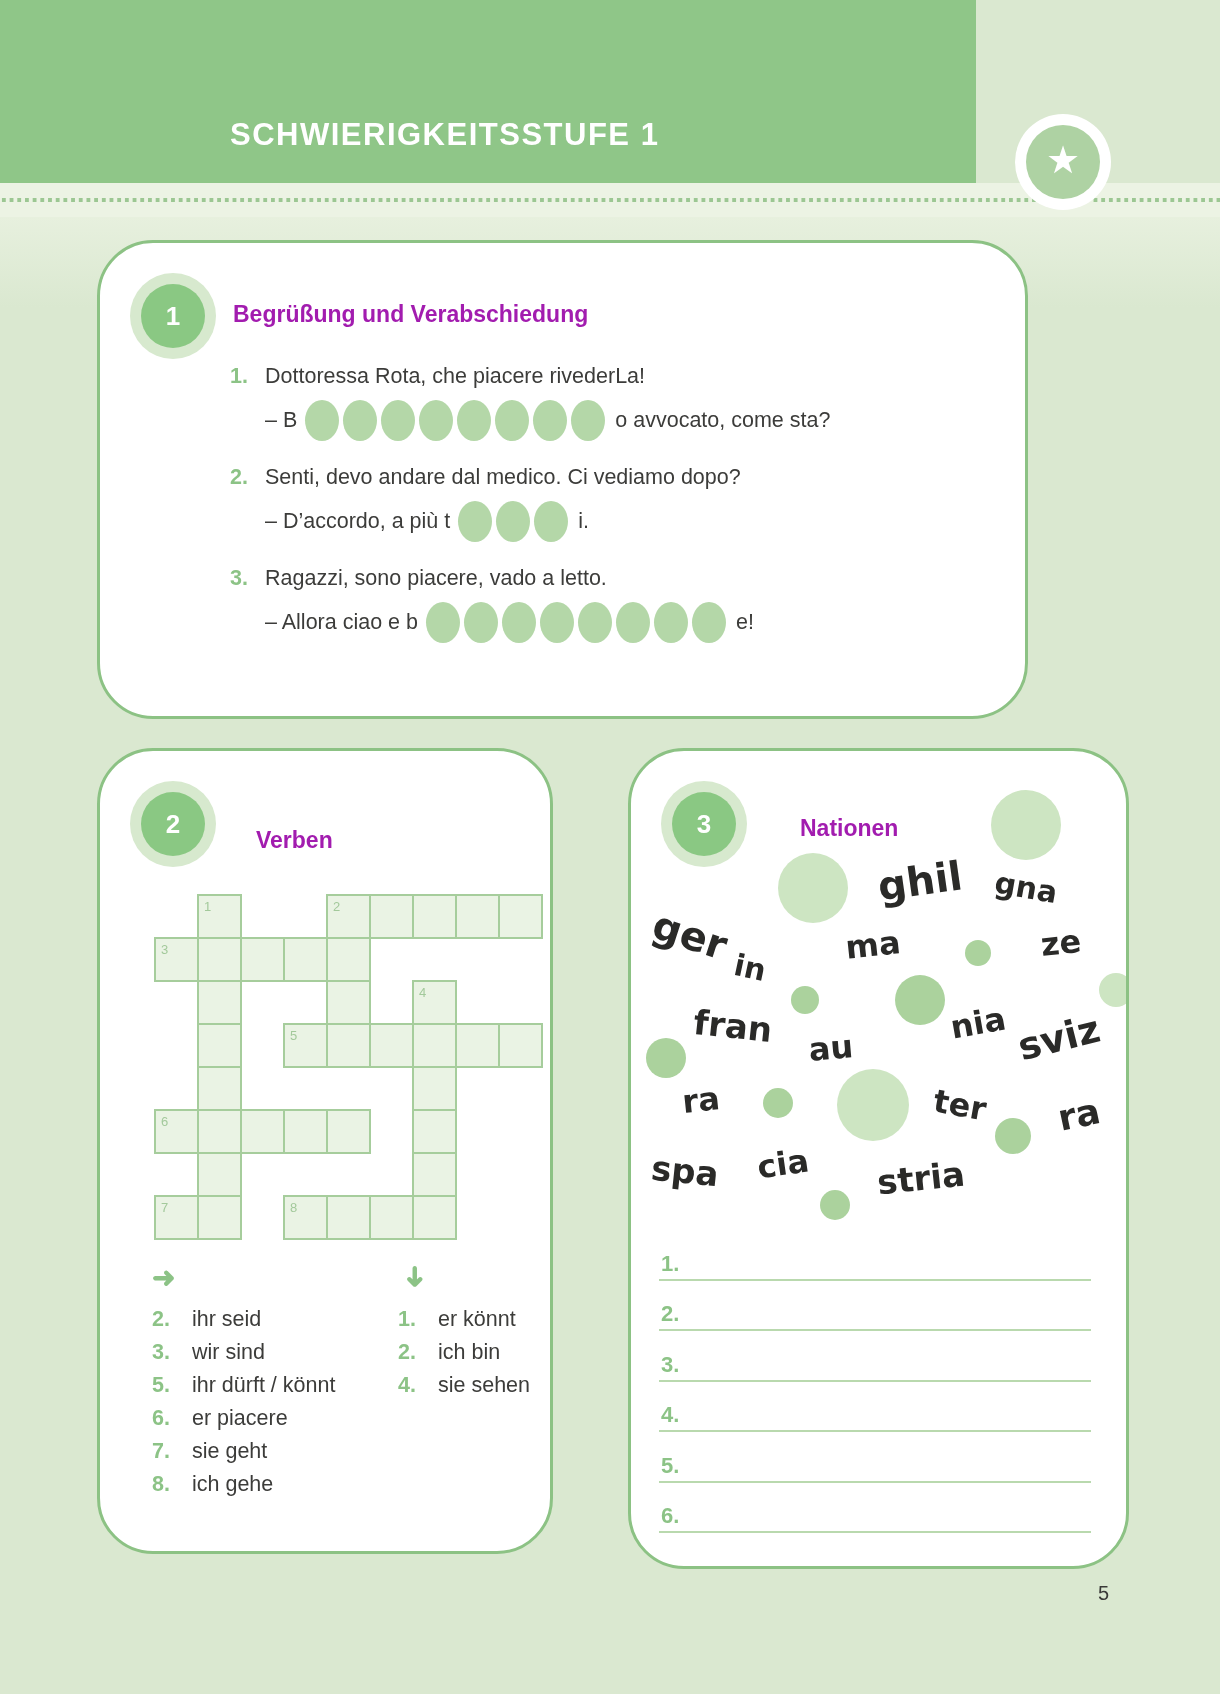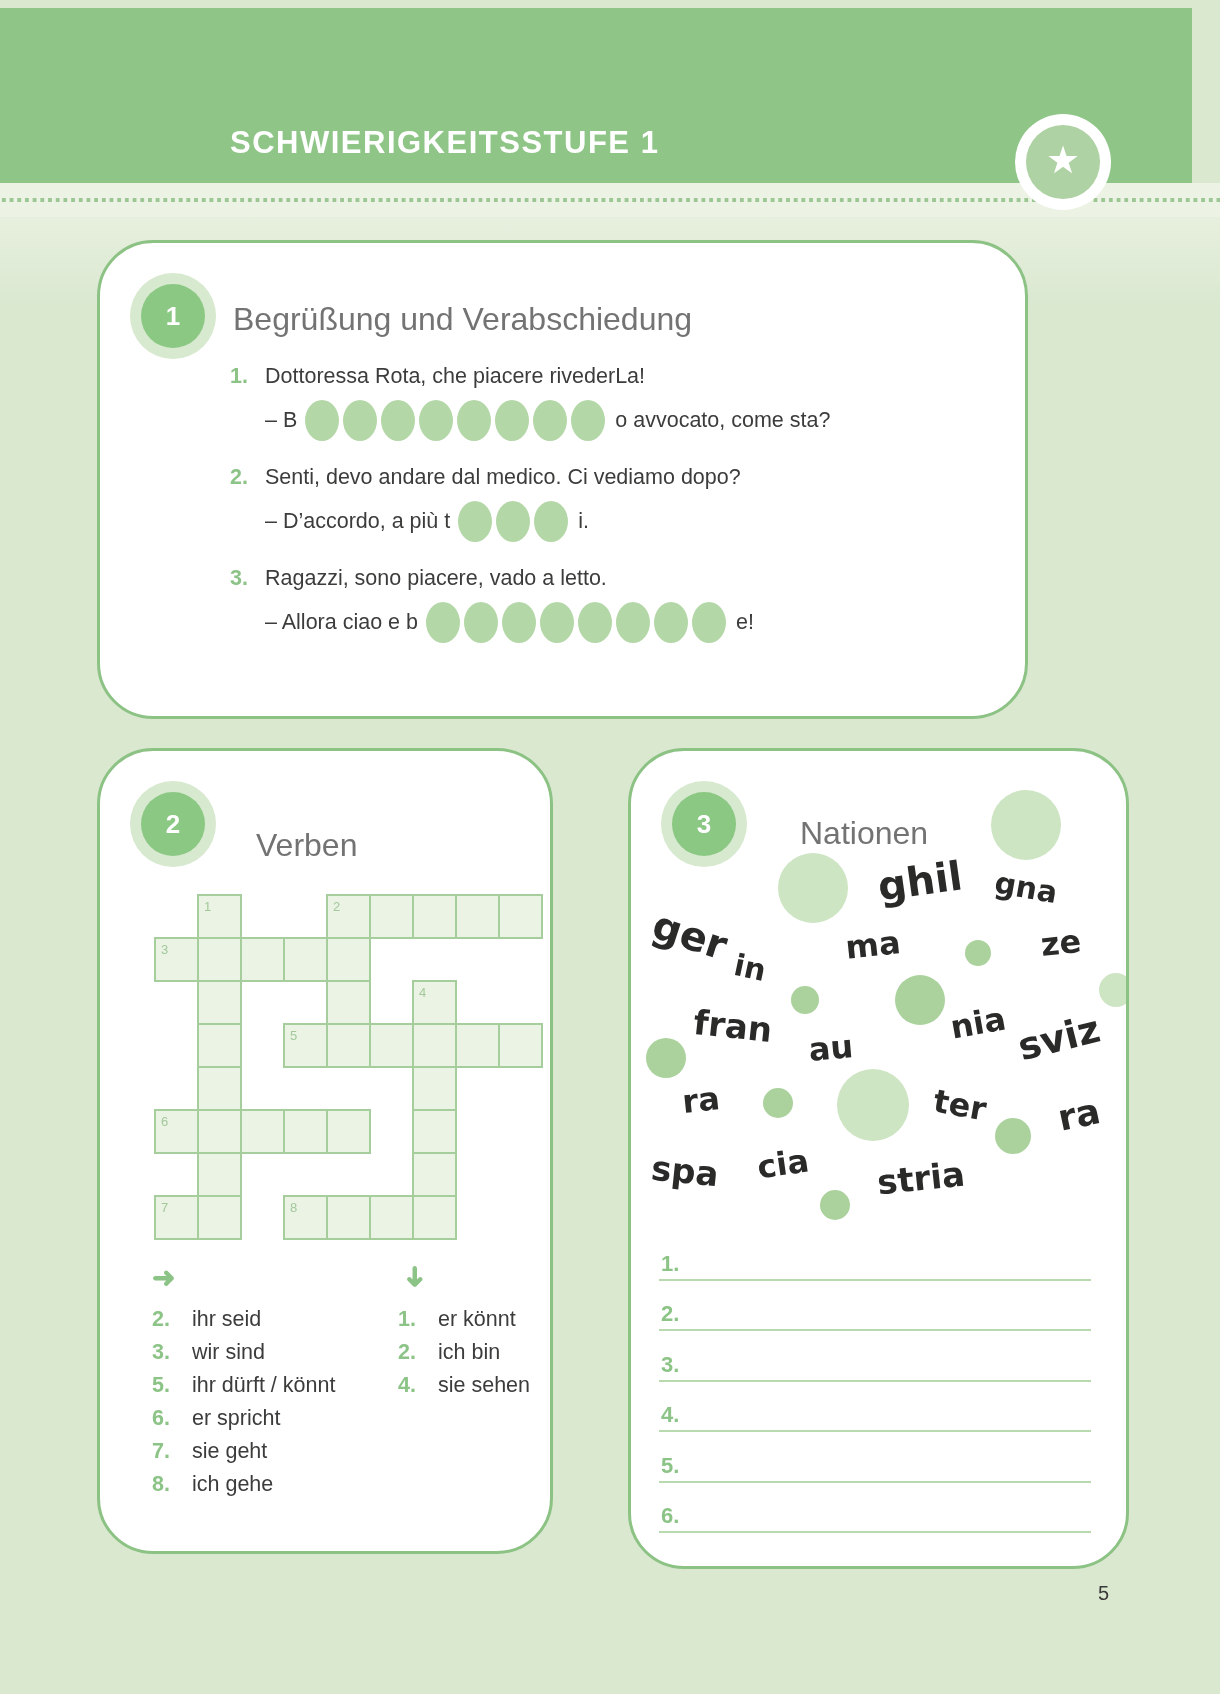--- a/index.html
+++ b/index.html
@@ -1,20 +1,20 @@
 <!DOCTYPE html>
 <html><head>
 <meta charset="utf-8">
 <style>
   html,body{margin:0;padding:0;background:#dae8d0;}
   .page{position:relative;width:1220px;height:1694px;overflow:hidden;
         background:#dae8d0;font-family:"Liberation Sans",sans-serif;color:#3c3c3a;}
 
   
-  .band{position:absolute;left:0;top:0;width:1192px;height:183px;background:#8fc688;margin-top:8px;}
+  .band{position:absolute;left:0;top:0;width:976px;height:183px;background:#8fc688;}
   .band-title{position:absolute;left:230px;top:118px;font-size:31px;font-weight:bold;
               color:#ffffff;letter-spacing:1.5px;line-height:34px;}
   .dots-strip{position:absolute;left:0;top:183px;width:1220px;height:34px;background-color:#ecf3e4;
               background-image:radial-gradient(circle 2.4px at 3.8px 17px,#9cc793 98%,transparent 100%);
               background-size:7.7px 34px;background-repeat:repeat-x;}
   .bg-fade{position:absolute;left:0;top:217px;width:1220px;height:90px;
            background:linear-gradient(#e7f0de,#dae8d0);}
   .star-badge{position:absolute;left:1015px;top:114px;width:96px;height:96px;border-radius:50%;
               background:#ffffff;z-index:5;display:flex;align-items:center;justify-content:center;}
   .star-badge-inner{width:74px;height:74px;border-radius:50%;background:#aed2a3;
@@ -24,21 +24,21 @@
   
   .card{position:absolute;background:#ffffff;border:3px solid #8cc284;border-radius:56px;}
   .card1{left:97px;top:240px;width:925px;height:473px;}
   .card2{left:97px;top:748px;width:450px;height:800px;}
   .card3{left:628px;top:748px;width:495px;height:815px;}
 
   .badge{position:absolute;left:30px;top:30px;width:86px;height:86px;border-radius:50%;
          background:#d7e9ce;display:flex;align-items:center;justify-content:center;}
   .badge-inner{width:64px;height:64px;border-radius:50%;background:#8ac883;color:#fff;
          font-weight:bold;font-size:26px;display:flex;align-items:center;justify-content:center;}
-  .card-title{position:absolute;font-size:32px;font-weight:normal;color:#737373;}
+  .card-title{position:absolute;font-size:23px;font-weight:bold;color:#a21caf;}
   .card1 .card-title{left:133px;top:58px;}
   .card2 .card-title{left:140px;top:60px;}
   .card3 .card-title{left:165px;top:60px;}
 
   
   .ex1-items{position:absolute;left:130px;top:118px;right:36px;}
   .stmt{display:flex;font-size:21.5px;line-height:30px;}
   .item-num{width:35px;color:#8cc386;font-weight:bold;flex:none;}
   .ans{display:flex;align-items:center;margin:7px 0 20px 35px;height:44px;font-size:21.5px;}
   .gap-dot{width:34px;height:41px;border-radius:50%;background:#b4d7a8;margin-right:4px;flex:none;}
@@ -216,21 +216,21 @@
         <div class="clue-row">
           <span class="clue-num">3.</span>
           <span class="clue-text">wir sind</span>
         </div>
         <div class="clue-row">
           <span class="clue-num">5.</span>
           <span class="clue-text">ihr dürft / könnt</span>
         </div>
         <div class="clue-row">
           <span class="clue-num">6.</span>
-          <span class="clue-text">er spricht</span>
+          <span class="clue-text">er piacere</span>
         </div>
         <div class="clue-row">
           <span class="clue-num">7.</span>
           <span class="clue-text">sie geht</span>
         </div>
         <div class="clue-row">
           <span class="clue-num">8.</span>
           <span class="clue-text">ich gehe</span>
         </div>
       </div>

